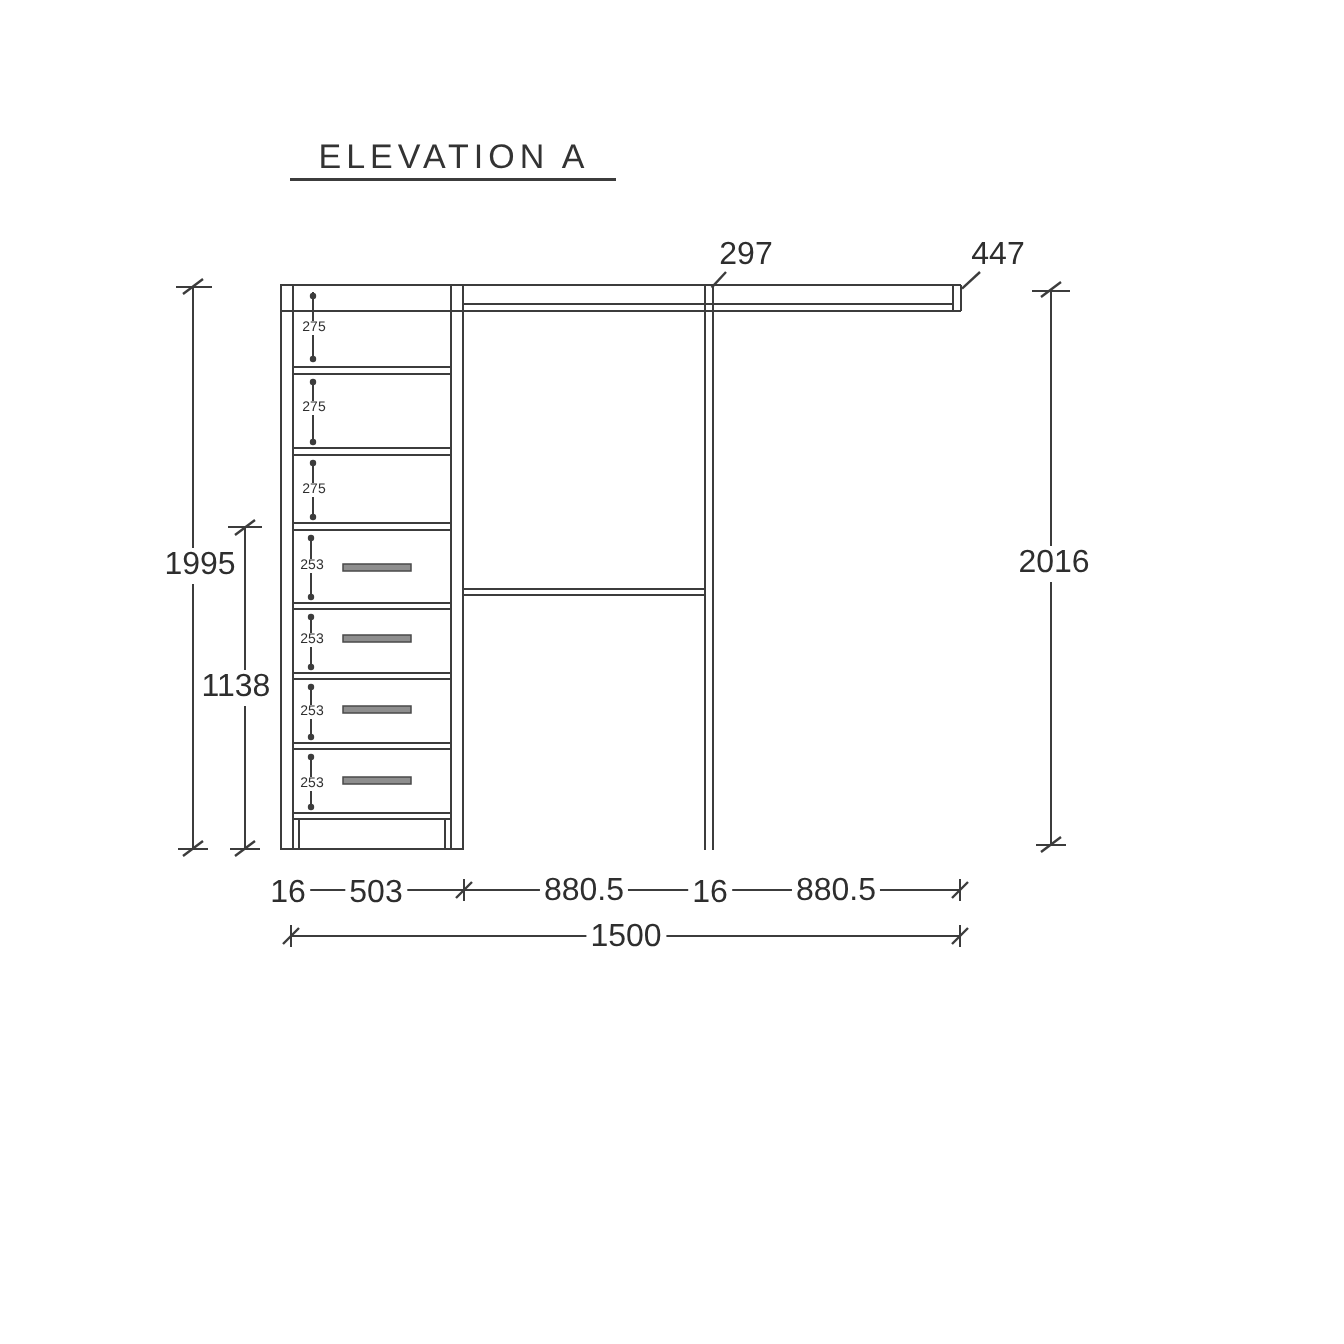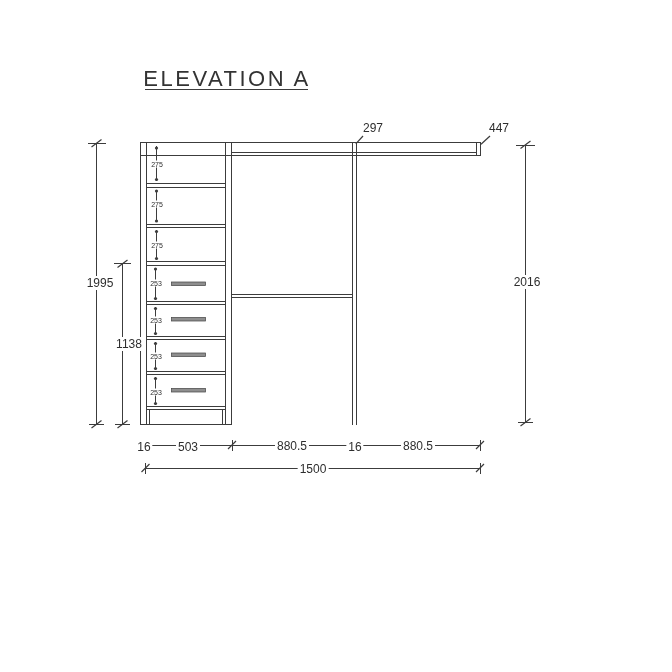--- a/index.html
+++ b/index.html
@@ -9,28 +9,28 @@
     --background:#ffffff;
   }
   html,body{margin:0;padding:0;background:var(--background);}
   .sheet{
     position:relative;width:672px;height:672px;background:var(--background);
     font-family:"Liberation Sans",sans-serif;overflow:hidden;
   }
   .sheet svg{position:absolute;left:0;top:0;color:var(--line);}
   .dim{
     position:absolute;transform:translate(-50%,-50%);
-    font-family:"Liberation Sans",sans-serif;font-size:12px;line-height:1;
+    font-family:"Liberation Sans",sans-serif;font-size:16px;line-height:1;
     color:var(--text);background:var(--background);padding:1px 2px;white-space:nowrap;
   }
   .dim.small{font-size:7px;padding:0 1px;letter-spacing:0;}
   .dim.leaderlabel{background:transparent;}
   .title{
     position:absolute;transform:translate(-50%,-50%);
-    font-size:22px;letter-spacing:2.5px;color:#333;white-space:nowrap;
+    font-size:17px;letter-spacing:2.5px;color:#333;white-space:nowrap;
     font-family:"Liberation Sans",sans-serif;
   }
 </style>
 </head>
 <body>
 
 <div class="sheet">
 
   <svg width="672" height="672" viewBox="0 0 672 672">
 
@@ -117,21 +117,21 @@
         <circle cx="155.5" cy="403.5" r="1.6"></circle>
     </g>
   </svg>
 
   <div class="title" style="left:227px;top:79px;">ELEVATION A</div>
 
   <span class="dim leaderlabel" style="left:373px;top:128px;">297</span>
   <span class="dim leaderlabel" style="left:499px;top:128px;">447</span>
 
   <span class="dim" style="left:100px;top:283px;">1995</span>
-  <span class="dim" style="left:129px;top:344px;">1138</span>
+  <span class="dim" style="left:118px;top:344px;">1138</span>
   <span class="dim" style="left:527px;top:282px;">2016</span>
 
   <span class="dim small" style="left:157px;top:164px;">275</span>
   <span class="dim small" style="left:157px;top:204px;">275</span>
   <span class="dim small" style="left:157px;top:245px;">275</span>
 
   <span class="dim small" style="left:156px;top:283px;">253</span>
   <span class="dim small" style="left:156px;top:320px;">253</span>
   <span class="dim small" style="left:156px;top:356px;">253</span>
   <span class="dim small" style="left:156px;top:392px;">253</span>

